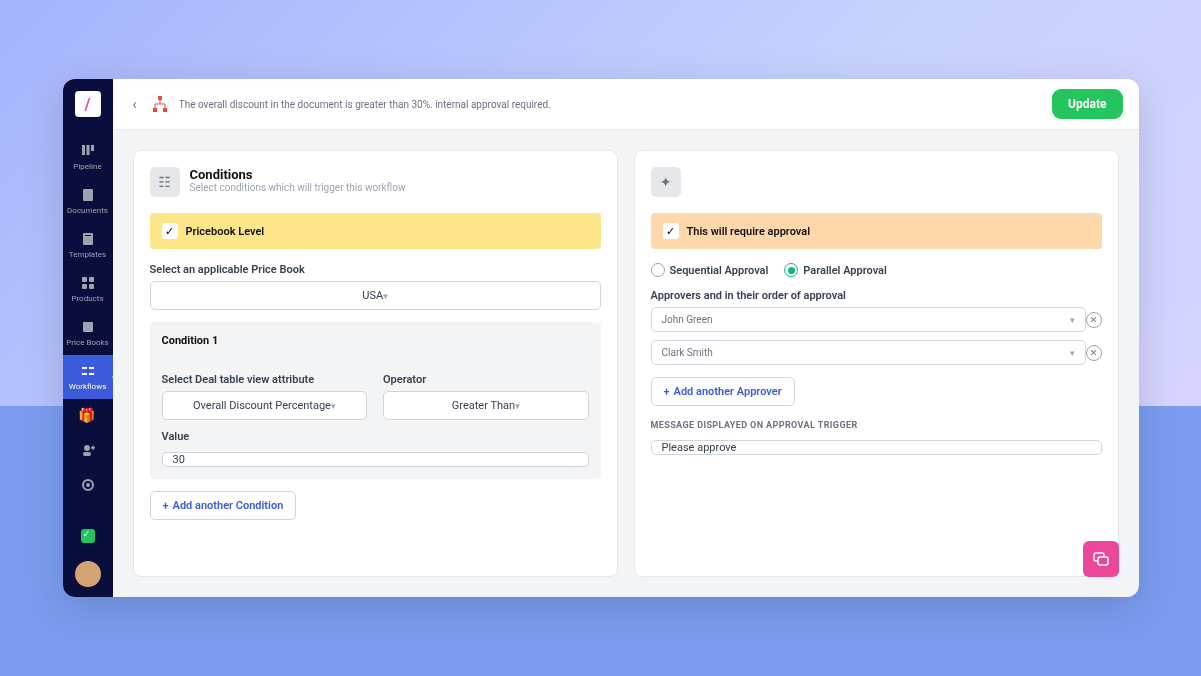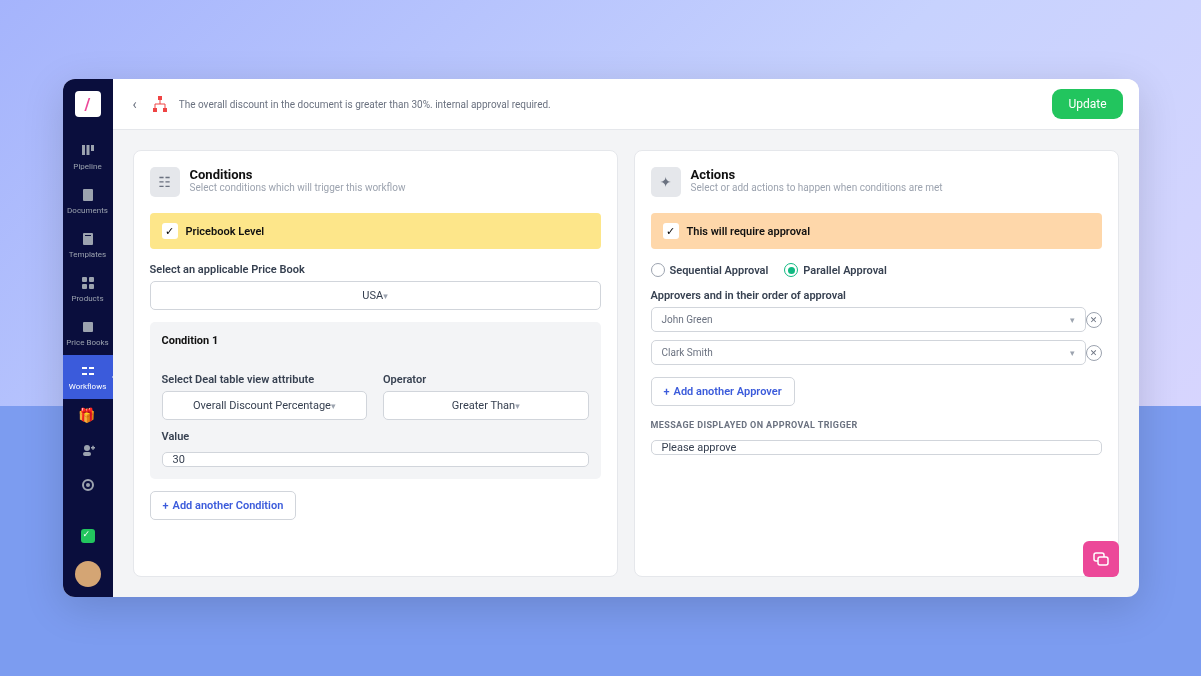--- a/index.html
+++ b/index.html
@@ -16,21 +16,21 @@
 .nav-item.active .nav-label{color:#fff}
 .nav-item.bottom{margin-top:auto}
 .avatar{width:26px;height:26px;border-radius:50%;background:#d4a574;margin-bottom:10px;margin-top:6px;overflow:hidden}
 .main{flex:1;display:flex;flex-direction:column}
 .header{background:#fff;padding:10px 16px;display:flex;align-items:center;gap:10px;border-bottom:1px solid #e5e7eb}
 .back-btn{font-size:14px;color:#6b7280;cursor:pointer;padding:2px 4px}
 .header-icon{width:18px;height:18px}
 .header-text{flex:1}
 .header-title{font-size:13px;font-weight:700;color:#111}
 .header-sub{font-size:10px;color:#6b7280}
-.update-btn{background:#22c55e;color:#fff;border:none;padding:8px 16px;border-radius:9px;font-size:12px;font-weight:400;cursor:pointer}
+.update-btn{background:#22c55e;color:#fff;border:none;padding:8px 16px;border-radius:9px;font-size:12px;font-weight:700;cursor:pointer}
 .content{flex:1;display:flex;gap:16px;padding:20px;overflow:auto}
 .panel{flex:1;background:#fff;border:1px solid #e5e7eb;border-radius:8px;padding:16px}
 .panel-header{display:flex;align-items:flex-start;gap:10px;margin-bottom:16px}
 .panel-icon{width:30px;height:30px;background:#e5e7eb;border-radius:5px;display:flex;align-items:center;justify-content:center;font-size:14px;color:#6b7280}
 .panel-title{font-size:13px;font-weight:700;color:#111}
 .panel-sub{font-size:10px;color:#9ca3af}
 .check-banner{background:#fde68a;border-radius:4px;padding:10px 12px;display:flex;align-items:center;gap:8px;margin-bottom:14px}
 .check-banner.orange{background:#fed7aa}
 .checkbox{width:16px;height:16px;background:#fff;border-radius:3px;display:flex;align-items:center;justify-content:center;font-size:11px}
 .check-label{font-size:11px;font-weight:600;color:#111}
@@ -206,24 +206,20 @@
         </div>
         <button class="add-btn">
             <span>+</span>
             <span>Add another Condition</span>
           </button>
       </div>
 
       <div class="panel">
         <div class="panel-header">
           <div class="panel-icon">✦</div>
-          <div>
-            <div class="panel-title">Actions</div>
-            <div class="panel-sub">Select or add actions to happen when conditions are met</div>
-          </div>
         </div>
         <div class="check-banner orange">
           <div class="checkbox">✓</div>
           <div class="check-label">This will require approval</div>
         </div>
         <div class="radio-row">
           <div class="radio-item">
             <div class="radio"></div>
             <div class="radio-label">Sequential Approval</div>
           </div>

